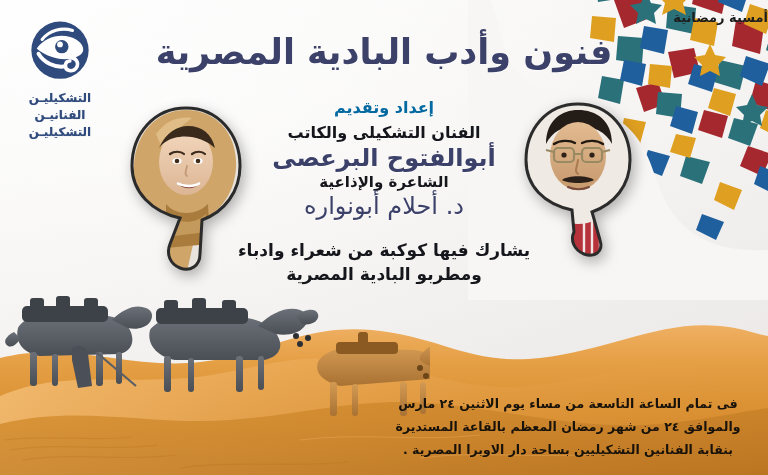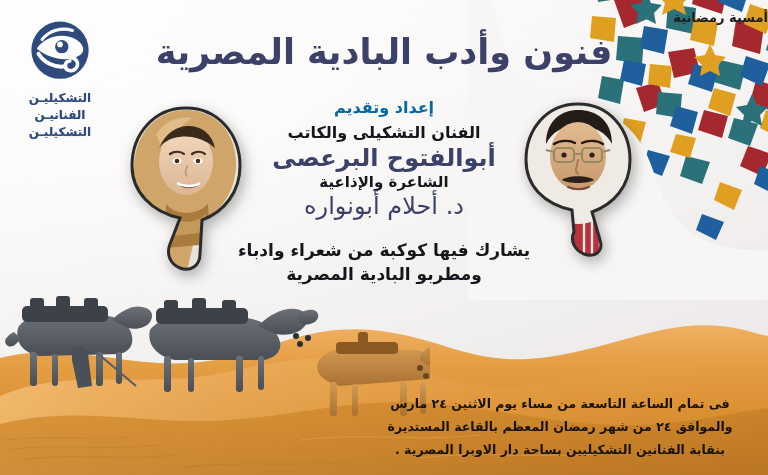--- a/index.html
+++ b/index.html
@@ -125,21 +125,21 @@
 
   
   .portrait{position:absolute;}
   .p-left{left:126px;top:104px;width:120px;height:172px;}
   .p-right{left:520px;top:100px;width:116px;height:160px;}
   .portrait svg{display:block;filter:drop-shadow(3px 5px 7px rgba(0,0,0,.30));}
 
   
   .detail{
     position:absolute;
-    right:32px;bottom:14px;
+    right:24px;bottom:14px;
     width:352px;
     text-align:center;
     color:#18120a;
     font-size:12.5px;
     font-weight:bold;
     line-height:1.85;
     letter-spacing:.1px;
   }
   .detail div{white-space:nowrap;}
 </style>

